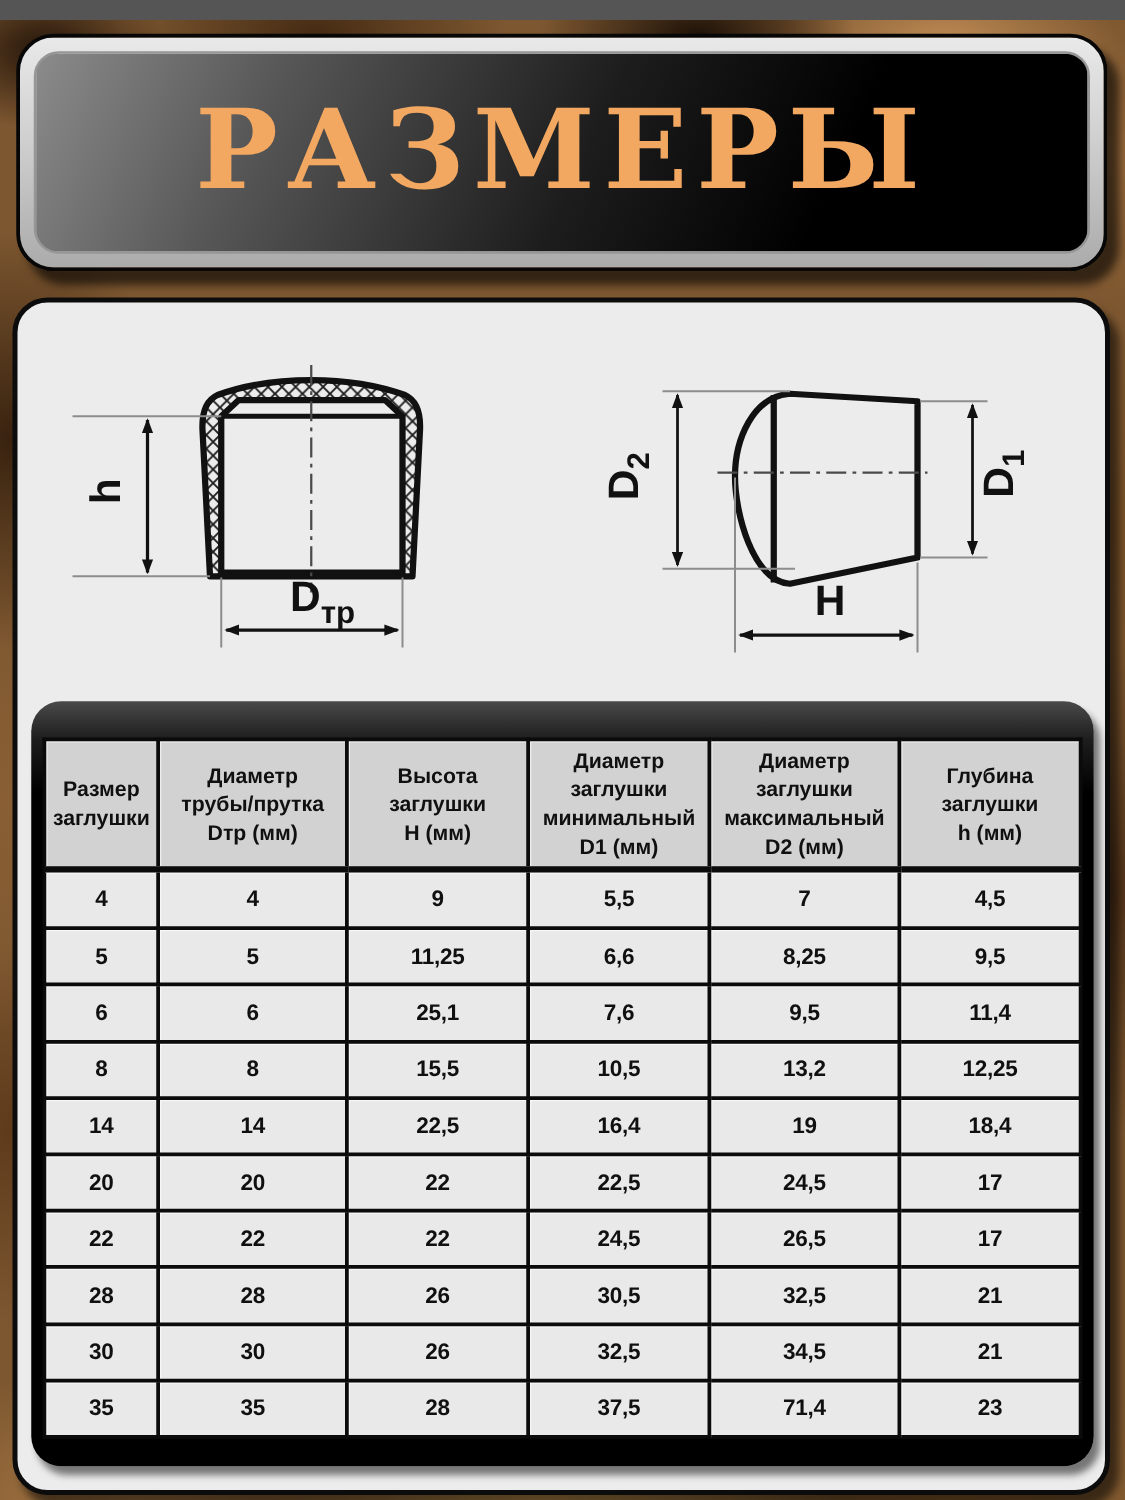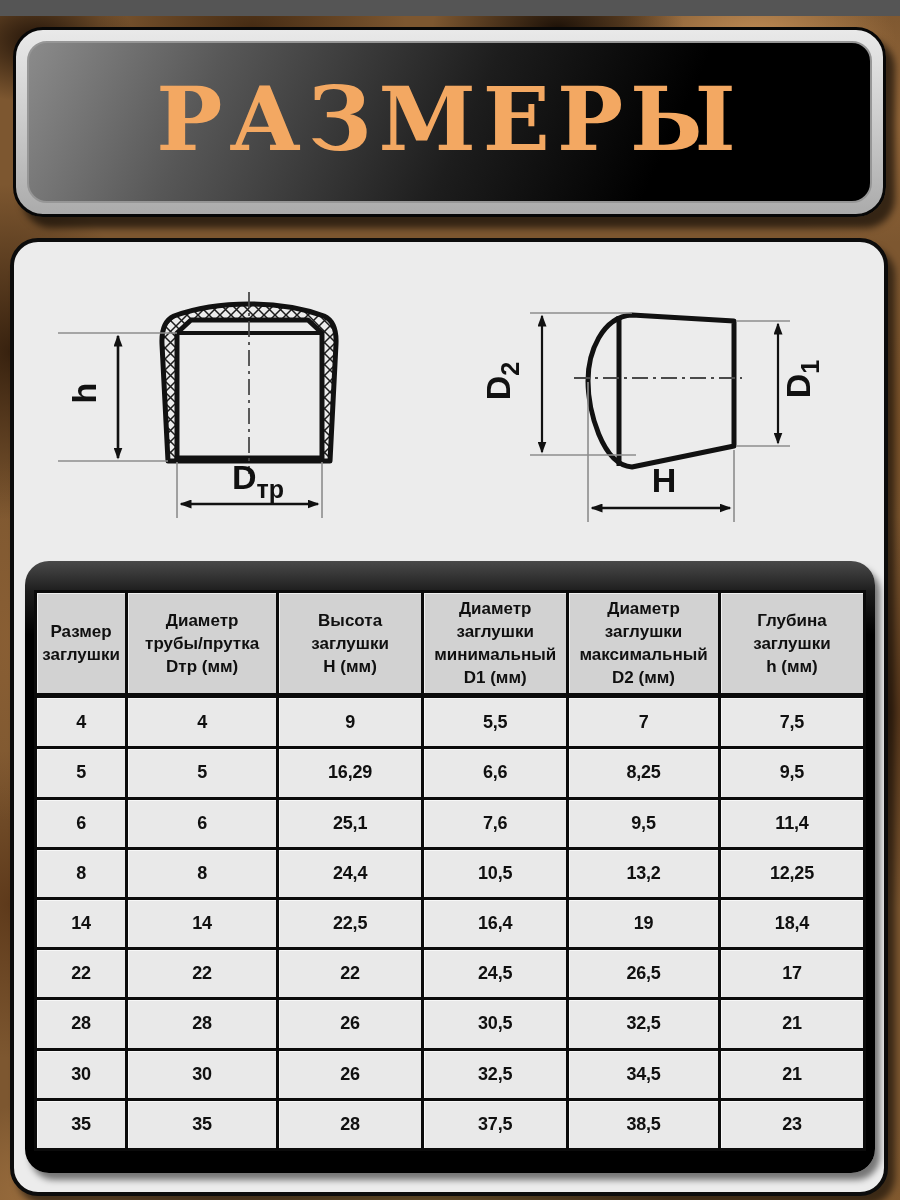--- a/index.html
+++ b/index.html
@@ -192,55 +192,63 @@
               </th>
           </tr>
         </thead>
         <tbody>
             <tr>
               <td>4</td>
               <td>4</td>
               <td>9</td>
               <td>5,5</td>
               <td>7</td>
-              <td>7,5</td>
+              <td>4,5</td>
             </tr>
             <tr>
               <td>5</td>
               <td>5</td>
-              <td>16,29</td>
+              <td>11,25</td>
               <td>6,6</td>
               <td>8,25</td>
               <td>9,5</td>
             </tr>
             <tr>
               <td>6</td>
               <td>6</td>
               <td>25,1</td>
               <td>7,6</td>
               <td>9,5</td>
               <td>11,4</td>
             </tr>
             <tr>
               <td>8</td>
               <td>8</td>
-              <td>24,4</td>
+              <td>15,5</td>
               <td>10,5</td>
               <td>13,2</td>
               <td>12,25</td>
             </tr>
             <tr>
               <td>14</td>
               <td>14</td>
               <td>22,5</td>
               <td>16,4</td>
               <td>19</td>
               <td>18,4</td>
             </tr>
             <tr>
+              <td>20</td>
+              <td>20</td>
+              <td>22</td>
+              <td>22,5</td>
+              <td>24,5</td>
+              <td>17</td>
+            </tr>
+            <tr>
               <td>22</td>
               <td>22</td>
               <td>22</td>
               <td>24,5</td>
               <td>26,5</td>
               <td>17</td>
             </tr>
             <tr>
               <td>28</td>
               <td>28</td>
@@ -255,21 +263,21 @@
               <td>26</td>
               <td>32,5</td>
               <td>34,5</td>
               <td>21</td>
             </tr>
             <tr>
               <td>35</td>
               <td>35</td>
               <td>28</td>
               <td>37,5</td>
-              <td>38,5</td>
+              <td>71,4</td>
               <td>23</td>
             </tr>
           </tbody>
       </table>
     </div>
 
   </div>
 </div>
 
 </body></html>

